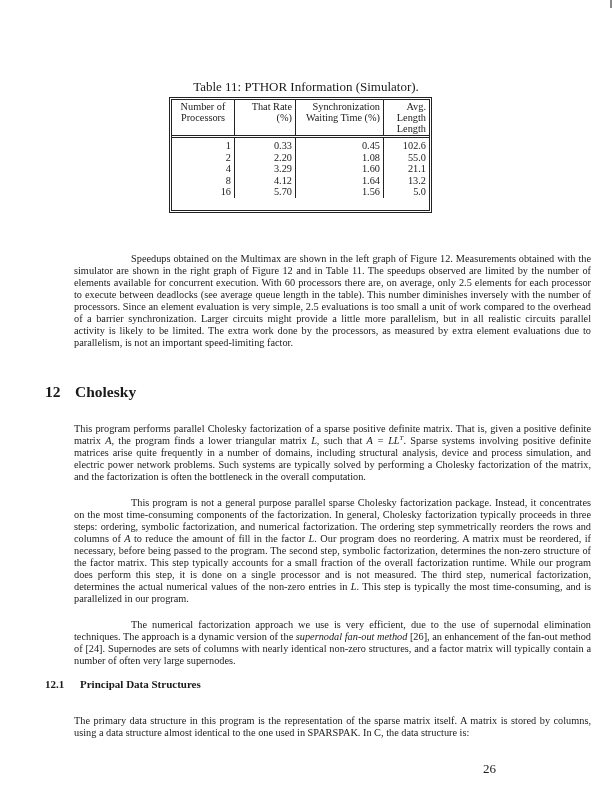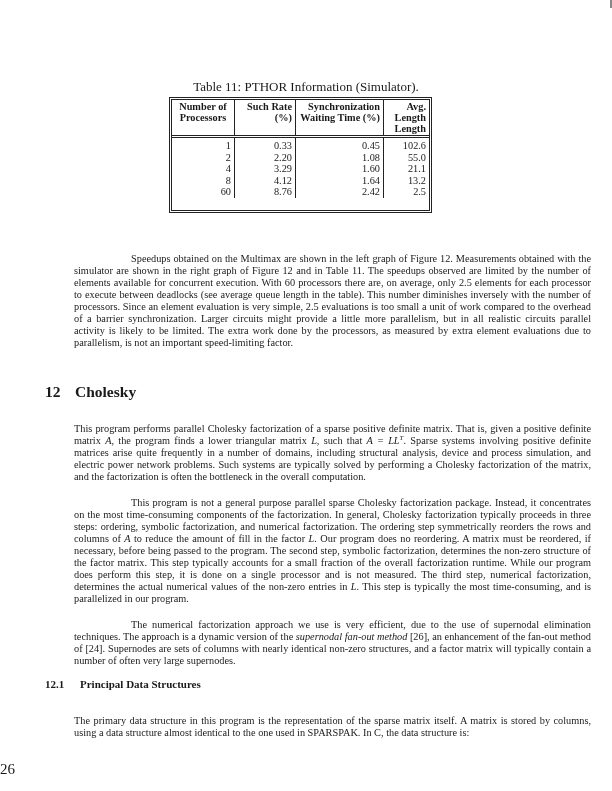--- a/index.html
+++ b/index.html
@@ -11,21 +11,21 @@
     .edge-mark-right { position: absolute; left: 610px; top: 0; width: 2px; height: 8px; background: #888; }
     .caption {
       position: absolute; top: 79px; left: 0; width: 612px; text-align: center;
       font-size: 13px;
     }
     .tbl-wrap {
       position: absolute; left: 169px; top: 97px; width: 263px; height: 116px;
       border: 3px double #222; box-sizing: border-box;
     }
     table.data { border-collapse: collapse; width: 100%; font-size: 10.3px; line-height: 11px; }
-    table.data th { font-weight: bold; padding: 1px 3px 1px 3px; vertical-align: top; }
+    table.data th { font-weight: normal; padding: 1px 3px 1px 3px; vertical-align: top; }
     table.data thead tr th { border-bottom: 3px double #222; }
     table.data td { padding: 0 3px; text-align: right; height: 11.5px; }
     table.data th + th, table.data td + td { border-left: 1px solid #222; }
     table.data th.c0 { text-align: center; width: 56px; }
     table.data th.c1 { text-align: right; width: 54px; }
     table.data th.c2 { text-align: right; width: 81px; }
     table.data th.c3 { text-align: right; }
     table.data tbody tr:first-child td { padding-top: 2px; }
 
     .para {
@@ -36,37 +36,37 @@
     .indent { text-indent: 57px; }
     .h1 {
       position: absolute; left: 45px; top: 383px; font-size: 15.5px; font-weight: bold; margin: 0;
     }
     .h2 {
       position: absolute; left: 45px; top: 678px; font-size: 11px; font-weight: bold; margin: 0;
     }
     .secnum { display: inline-block; }
     .h1 .secnum { width: 30px; }
     .h2 .secnum { width: 35px; }
-    .page-num { position: absolute; top: 761px; left: 0; width: 496px; text-align: left; font-size: 15px; }
+    .page-num { position: absolute; top: 761px; left: 0; width: 496px; text-align: right; font-size: 13px; }
     i { font-style: italic; }
     sup { font-size: 7px; vertical-align: super; line-height: 0; }
   </style>
 </head>
 <body>
 
 <div class="edge-mark-right"></div>
 
 <div class="caption">Table 11: PTHOR Information (Simulator).</div>
 
 <div class="tbl-wrap">
   <table class="data" id="pthor-table">
     <thead>
       <tr>
         <th class="c0"><span>Number of</span><br><span>Processors</span></th>
-        <th class="c1"><span>Such Rate</span><br><span>(%)</span></th>
+        <th class="c1"><span>That Rate</span><br><span>(%)</span></th>
         <th class="c2"><span>Synchronization</span><br><span>Waiting Time (%)</span></th>
         <th class="c3"><span>Avg. Length</span><br><span>Length</span></th>
       </tr>
     </thead>
     <tbody>
       <tr>
           <td>1</td>
           <td>0.33</td>
           <td>0.45</td>
           <td>102.6</td>
@@ -83,24 +83,24 @@
           <td>1.60</td>
           <td>21.1</td>
         </tr>
       <tr>
           <td>8</td>
           <td>4.12</td>
           <td>1.64</td>
           <td>13.2</td>
         </tr>
       <tr>
-          <td>60</td>
-          <td>8.76</td>
-          <td>2.42</td>
-          <td>2.5</td>
+          <td>16</td>
+          <td>5.70</td>
+          <td>1.56</td>
+          <td>5.0</td>
         </tr>
     </tbody>
   </table>
 </div>
 
 <p class="para indent" style="top:241px;">Speedups obtained on the Multimax are shown in the left graph of Figure 12. Measurements obtained with the simulator are shown in the right graph of Figure 12 and in Table 11. The speedups observed are limited by the number of elements available for concurrent execution. With 60 processors there are, on average, only 2.5 elements for each processor to execute between deadlocks (see average queue length in the table). This number diminishes inversely with the number of processors. Since an element evaluation is very simple, 2.5 evaluations is too small a unit of work compared to the overhead of a barrier synchronization. Larger circuits might provide a little more parallelism, but in all realistic circuits parallel activity is likely to be limited. The extra work done by the processors, as measured by extra element evaluations due to parallelism, is not an important speed-limiting factor.</p>
 
 <h2 class="h1">
   <span class="secnum">12</span><span>Cholesky</span>
 </h2>

